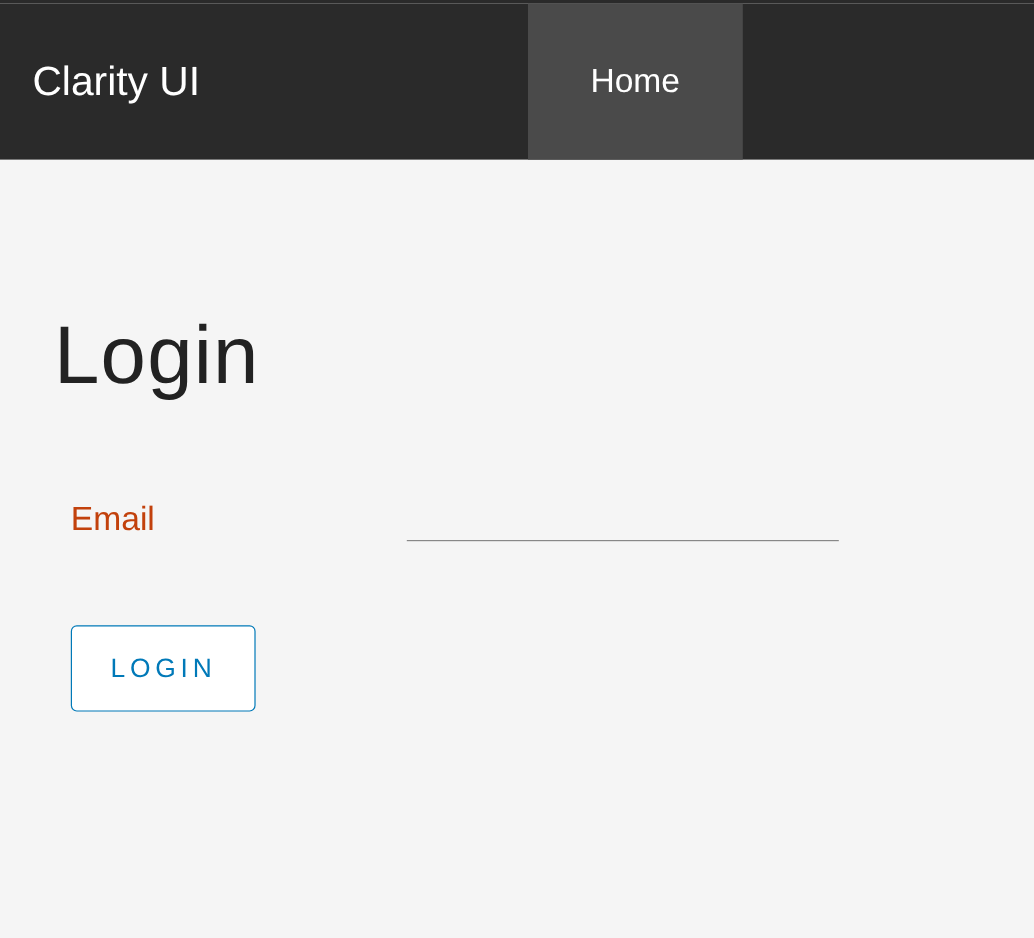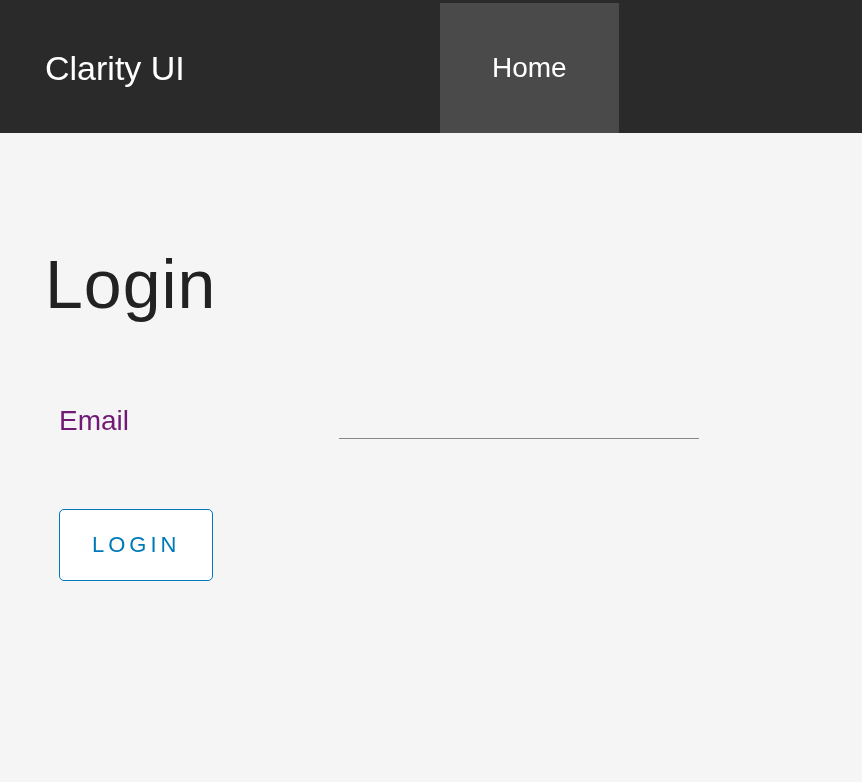--- a/index.html
+++ b/index.html
@@ -21,63 +21,63 @@
     .header {
       background: #2a2a2a;
       height: 130px;
       display: flex;
       align-items: stretch;
     }
     .brand {
       color: #fff;
       font-size: 34px;
       font-weight: 400;
-      padding-left: 45px;
+      padding-left: 27px;
       display: flex;
       align-items: center;
       width: 440px;
     }
     .nav {
       display: flex;
       align-items: stretch;
     }
     .nav-item {
       background: #4a4a4a;
       color: #fff;
       font-size: 28px;
       font-weight: 400;
       display: flex;
       align-items: center;
       justify-content: center;
       padding: 16px 52px;
       cursor: pointer;
     }
     .content {
-      padding: 32px 45px;
+      padding: 44px 45px;
     }
     .page-title {
       font-size: 68px;
       font-weight: 300;
       color: #222;
       margin-top: 80px;
       margin-bottom: 80px;
       letter-spacing: 1px;
     }
     .form {
       padding-left: 14px;
     }
     .form-row {
       display: flex;
       align-items: center;
       margin-bottom: 60px;
     }
     .form-label {
       font-size: 28px;
       font-weight: 500;
-      color: #701a75;
+      color: #c2410c;
       width: 280px;
     }
     .input-wrap {
       position: relative;
       display: flex;
       align-items: center;
     }
     .text-input {
       border: none;
       border-bottom: 1px solid #888;

